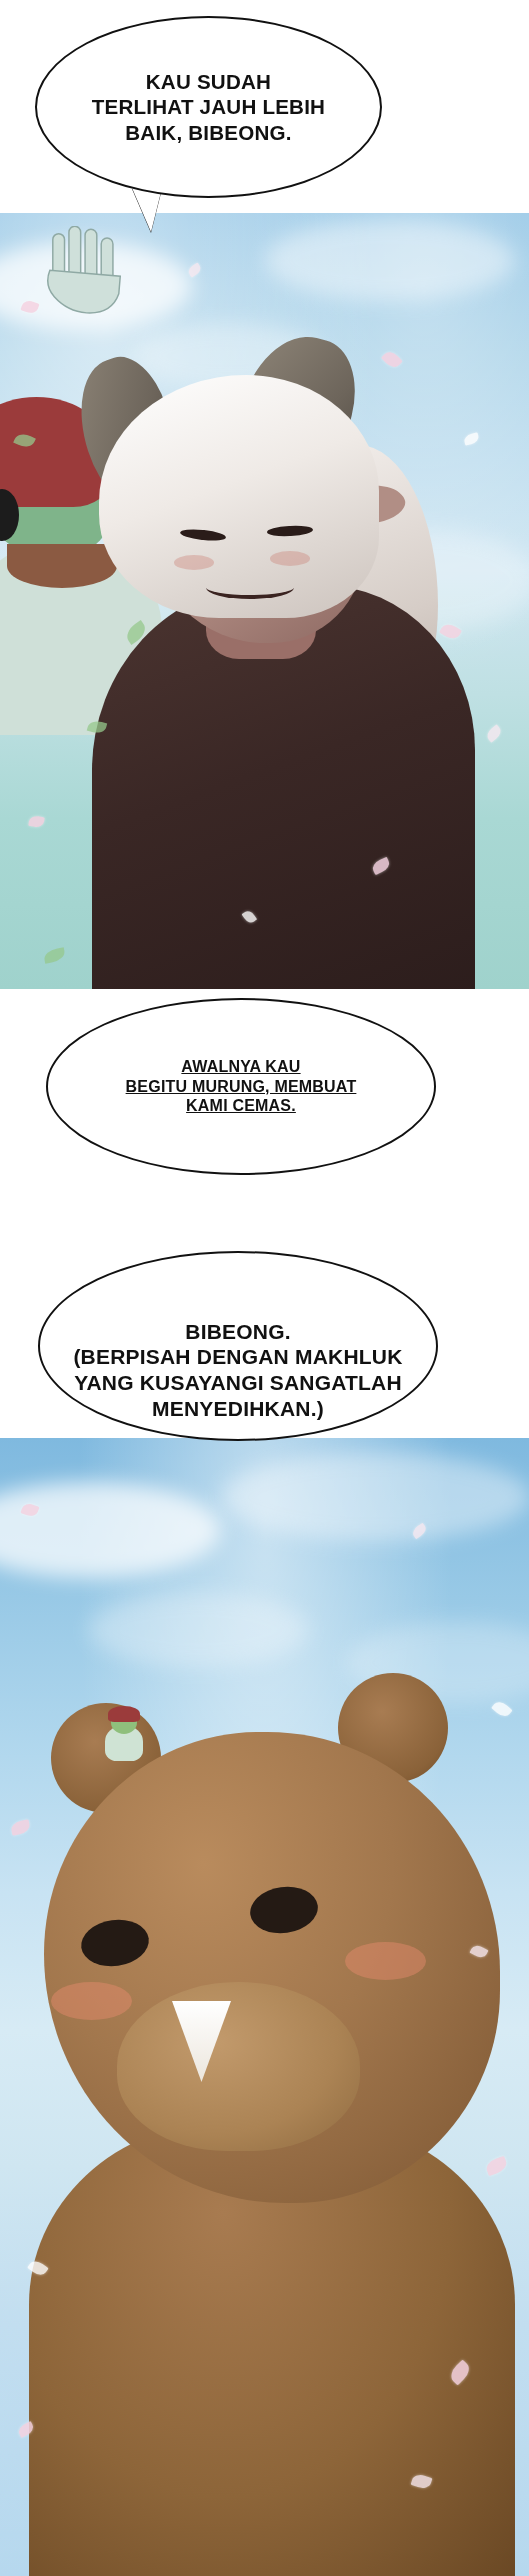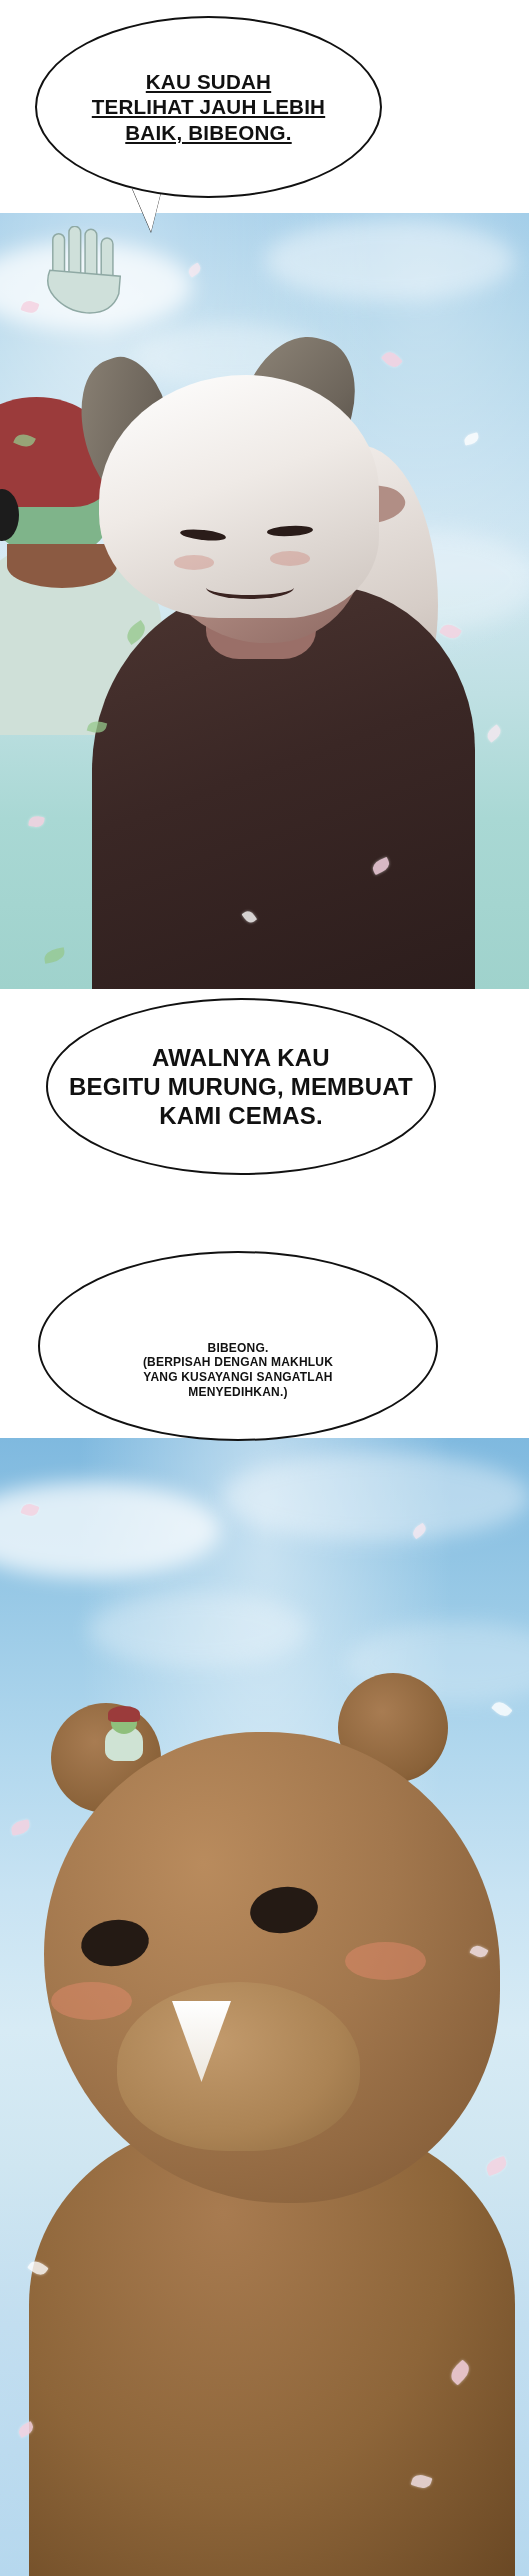--- a/index.html
+++ b/index.html
@@ -293,25 +293,25 @@
   .balloon .balloon-text {
     font-family: "Liberation Sans", sans-serif;
     font-weight: 700;
     color: #111111;
     line-height: 1.22;
     letter-spacing: 0.2px;
     white-space: pre-line;
     padding: 0 19px;
   }
   .balloon-1 { left: 35px; top: 16px; width: 347px; height: 182px; }
-  .balloon-1 .balloon-text { font-size: 20.6px; text-decoration: underline; }
+  .balloon-1 .balloon-text { font-size: 20.6px; }
   .balloon-2 { left: 46px; top: 998px; width: 390px; height: 177px; }
-  .balloon-2 .balloon-text { font-size: 24px; }
+  .balloon-2 .balloon-text { font-size: 16px; text-decoration: underline; }
   .balloon-3 { left: 38px; top: 1251px; width: 400px; height: 190px; }
-  .balloon-3 .balloon-text { font-size: 12px; margin-top: 48px; }
+  .balloon-3 .balloon-text { font-size: 21px; margin-top: 48px; }
 
   .tail {
     position: absolute;
     width: 0; height: 0;
     z-index: 29;
   }
   .tail-1 {
     left: 132px; top: 188px;
     border-left: 19px solid transparent;
     border-right: 11.8px solid transparent;

